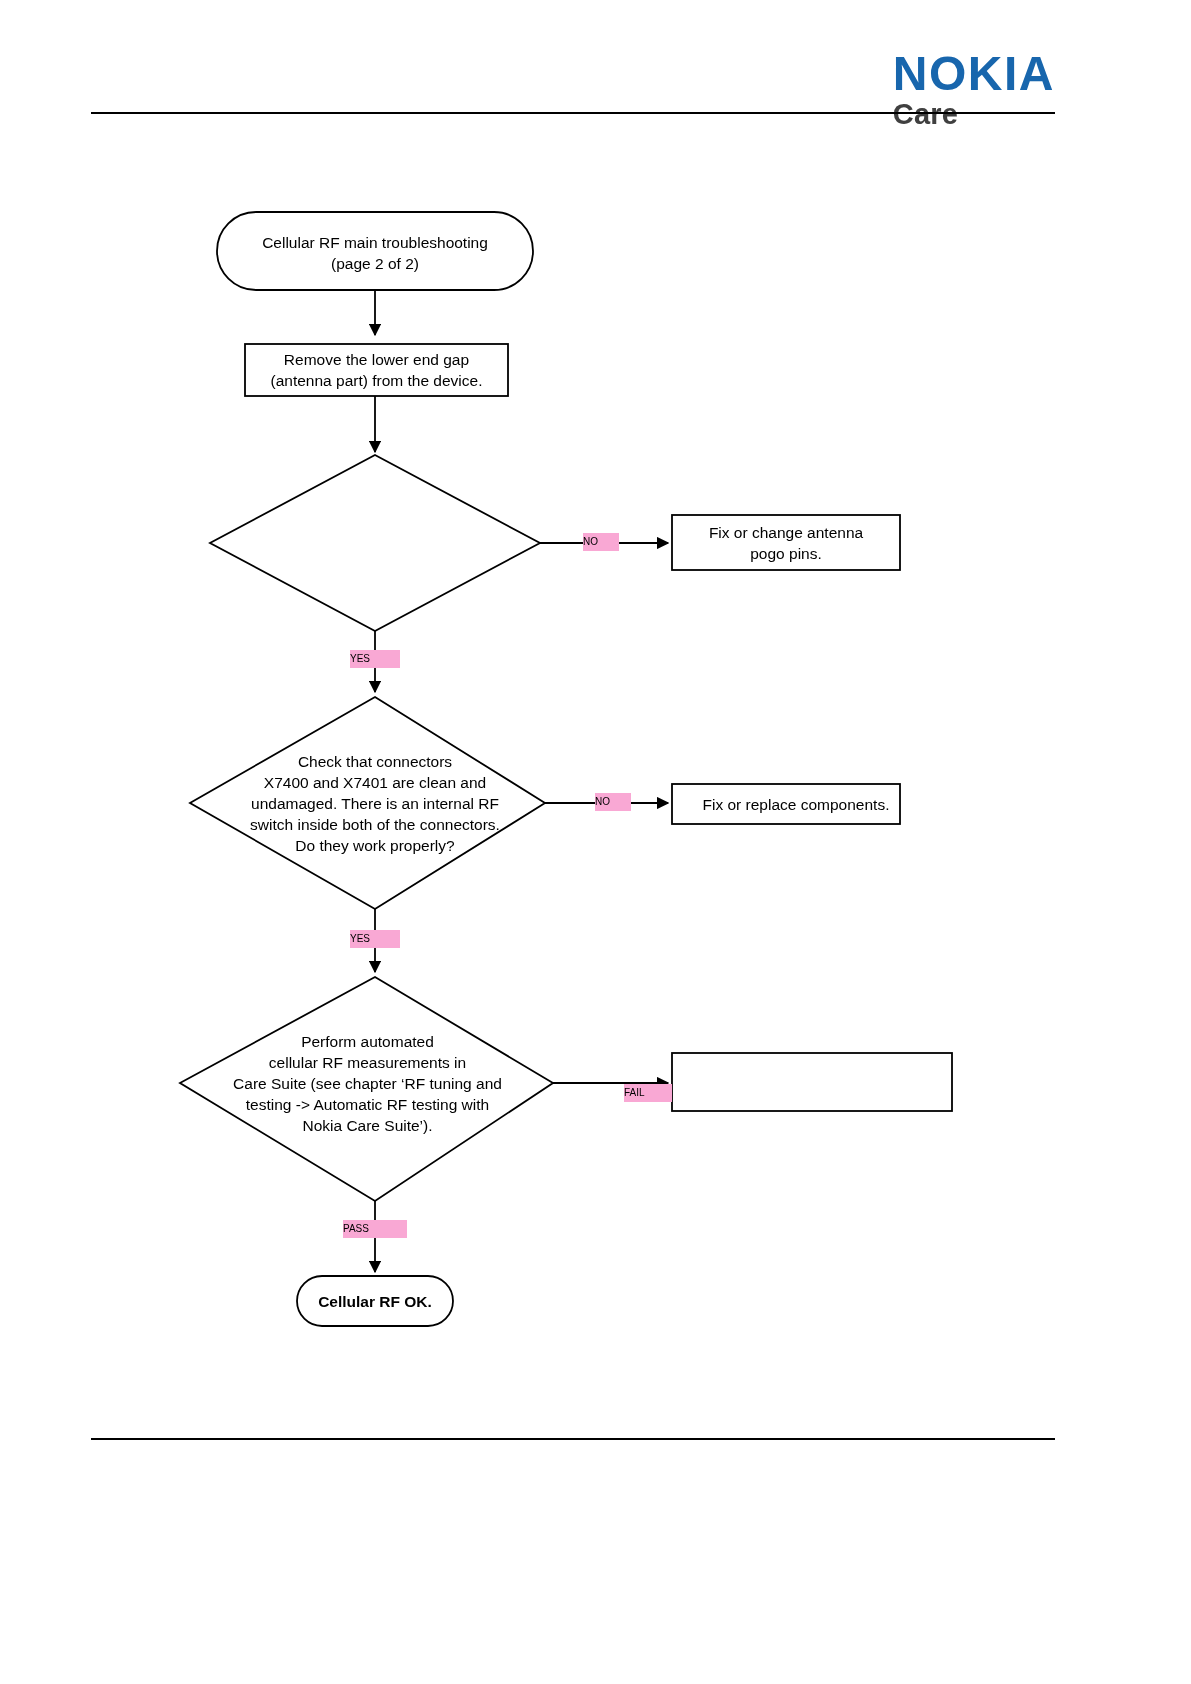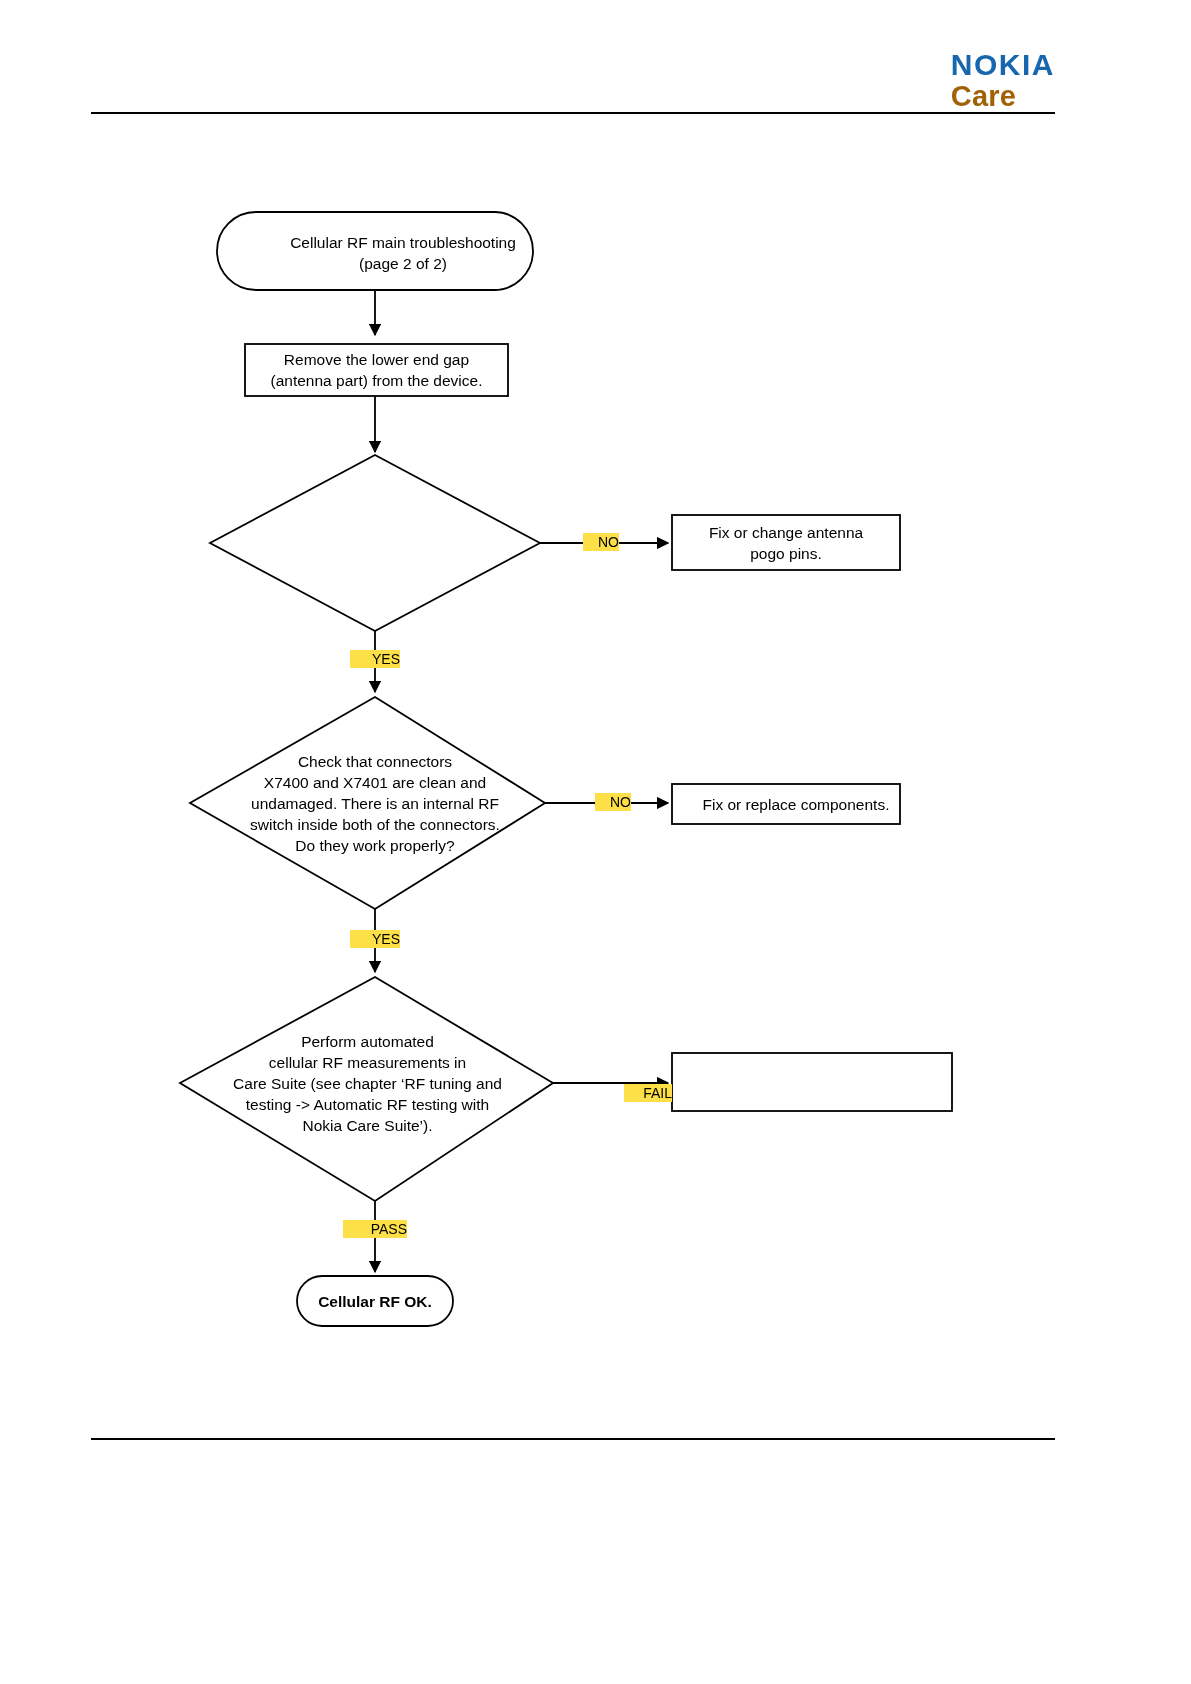--- a/index.html
+++ b/index.html
@@ -19,31 +19,31 @@
     position:absolute;
     right:136px;
     top:50px;
     text-align:left;
     line-height:1;
     user-select:none;
   }
   .logo-nokia{
     font-family:"Liberation Sans", sans-serif;
     font-weight:bold;
-    font-size:30px;
+    font-size:48px;
     letter-spacing:1.5px;
     color:#1866AD;
     display:block;
   }
   .logo-care{
     font-family:"Liberation Sans", sans-serif;
     font-weight:bold;
     font-size:29px;
     letter-spacing:0.2px;
-    color:#a16207;
+    color:#404040;
     display:block;
     margin-top:2px;
   }
   .rule{
     position:absolute;
     left:91px;
     width:964px;
     height:2px;
     background:#000;
   }
@@ -61,25 +61,25 @@
     font-size:15.5px;
     line-height:21px;
     color:#000;
     white-space:pre-line;
     display:flex;
     align-items:center;
     justify-content:center;
   }
   .edgelabel{
     position:absolute;
-    font-size:14px;
+    font-size:10px;
     line-height:18px;
     color:#000;
-    background:#fde047;
-    text-align:right;
+    background:#f9a8d4;
+    text-align:left;
     white-space:nowrap;
   }
 </style>
 </head>
 <body>
 
 <div class="page">
 
   <div class="logo">
     <span class="logo-nokia">NOKIA</span>
@@ -125,21 +125,21 @@
 
         <line x1="553" y1="1083" x2="668" y2="1083" marker-end="url(#arrow)"></line>
         <rect x="672" y="1053" width="280" height="58" fill="#fff"></rect>
 
         <line x1="375" y1="1201" x2="375" y2="1272" marker-end="url(#arrow)"></line>
 
         <rect x="297" y="1276" width="156" height="50" rx="25" ry="25" fill="#fff"></rect>
       </g>
     </svg>
 
-    <div class="nodetext" style="left:219px;top:214px;width:312px;height:78px;margin-left:28px;">Cellular RF main troubleshooting
+    <div class="nodetext" style="left:219px;top:214px;width:312px;height:78px;">Cellular RF main troubleshooting
 (page 2 of 2)</div>
 
     <div class="nodetext" style="left:247px;top:346px;width:259px;height:48px;">Remove the lower end gap
 (antenna part) from the device.</div>
 
 
     <div class="nodetext" style="left:674px;top:517px;width:224px;height:51px;">Fix or change antenna
 pogo pins.</div>
 
     <div class="nodetext" style="left:200px;top:746px;width:350px;height:115px;">Check that connectors

